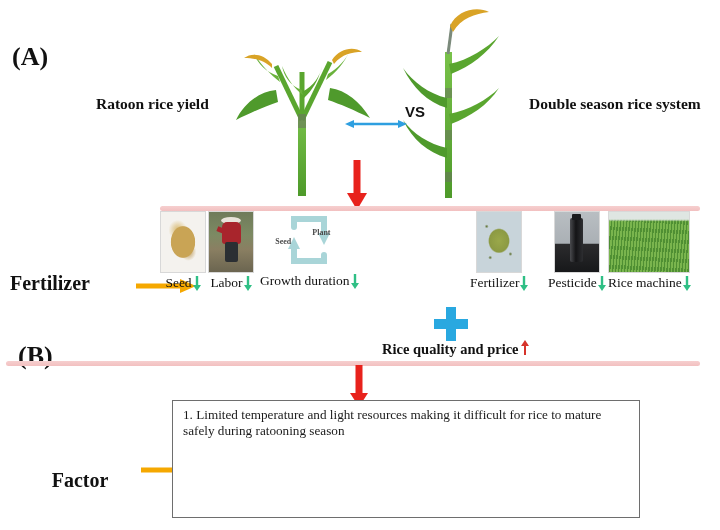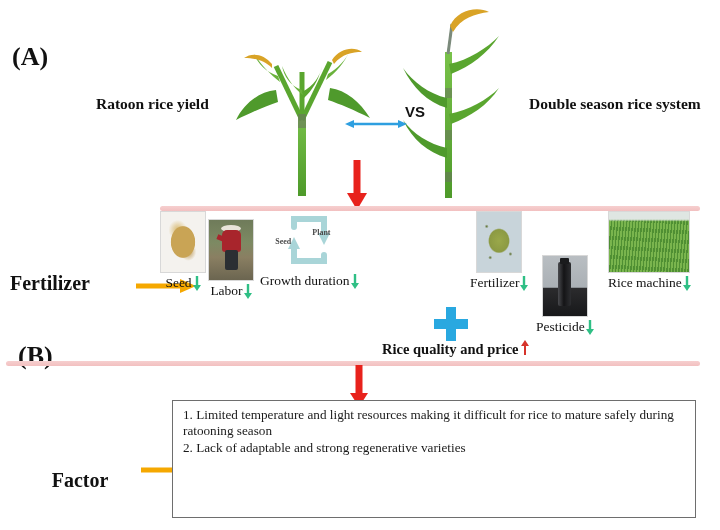--- a/index.html
+++ b/index.html
@@ -164,21 +164,21 @@
     position:absolute;left:382px;top:340px;
     font-family:"Liberation Serif", serif;
     font-weight:bold;font-size:14.5px;color:#111;
     white-space:nowrap;
   }
   #quality-uparrow{display:inline-block;margin-left:2px;vertical-align:-1px;}
 
   
   #limiting-box{
     position:absolute;left:172px;top:400px;
-    width:524px;height:118px;
+    width:468px;height:118px;
     border:1.6px solid #6e6e6e;
     background:#ffffff;
     box-sizing:border-box;
     padding:6px 10px 4px 10px;
   }
   .lf-line{
     font-family:"Liberation Serif", serif;
     font-size:13.2px;color:#1a1a1a;
     line-height:16.4px;
     margin:0;
@@ -262,21 +262,21 @@
       </div>
       <div class="adv-caption">
         <span>Seed</span>
         <svg class="down-arrow" width="8" height="15" viewBox="0 0 8 15">
           <rect x="2.8" y="0" width="2.4" height="10" fill="#2fbf85"></rect>
           <polygon points="4,15 0,9 8,9" fill="#2fbf85"></polygon>
         </svg>
       </div>
     </div>
 
-    <div class="adv-item" style="left:48px;top:8px;text-align:center;">
+    <div class="adv-item" style="left:48px;top:0px;text-align:center;">
       <div class="adv-thumb">
         <div class="th-labor">
           <div class="hat"></div>
             <div class="arm"></div>
           <div class="body"></div>
             <div class="legs"></div>
         </div>
       </div>
       <div class="adv-caption">
         <span>Labor</span>
@@ -314,21 +314,21 @@
       </div>
       <div class="adv-caption">
         <span>Fertilizer</span>
         <svg class="down-arrow" width="8" height="15" viewBox="0 0 8 15">
           <rect x="2.8" y="0" width="2.4" height="10" fill="#2fbf85"></rect>
           <polygon points="4,15 0,9 8,9" fill="#2fbf85"></polygon>
         </svg>
       </div>
     </div>
 
-    <div class="adv-item" style="left:376px;top:0px;margin-top:44px;">
+    <div class="adv-item" style="left:388px;top:0px;">
       <div class="adv-thumb">
         <div class="th-pest">
             <div class="bottle"></div>
             <div class="cap"></div>
           </div>
       </div>
       <div class="adv-caption">
         <span>Pesticide</span>
         <svg class="down-arrow" width="8" height="15" viewBox="0 0 8 15">
           <rect x="2.8" y="0" width="2.4" height="10" fill="#2fbf85"></rect>
@@ -373,16 +373,15 @@
     <br>
     <span>Factor</span>
   </div>
   <svg id="limiting-arrow" viewBox="0 0 56 14">
     <line x1="0" y1="7" x2="42" y2="7" stroke="#f5a800" stroke-width="5"></line>
     <polygon points="56,7 40,0 40,14" fill="#f5a800"></polygon>
   </svg>
 
   <div id="limiting-box">
     <p class="lf-line">1. Limited temperature and light resources making  it difficult for rice to mature safely during ratooning season</p>
-    <p class="lf-line">2. Lack of adaptable and strong regenerative varieties</p>
   </div>
 
 </div>
 
 </body></html>

